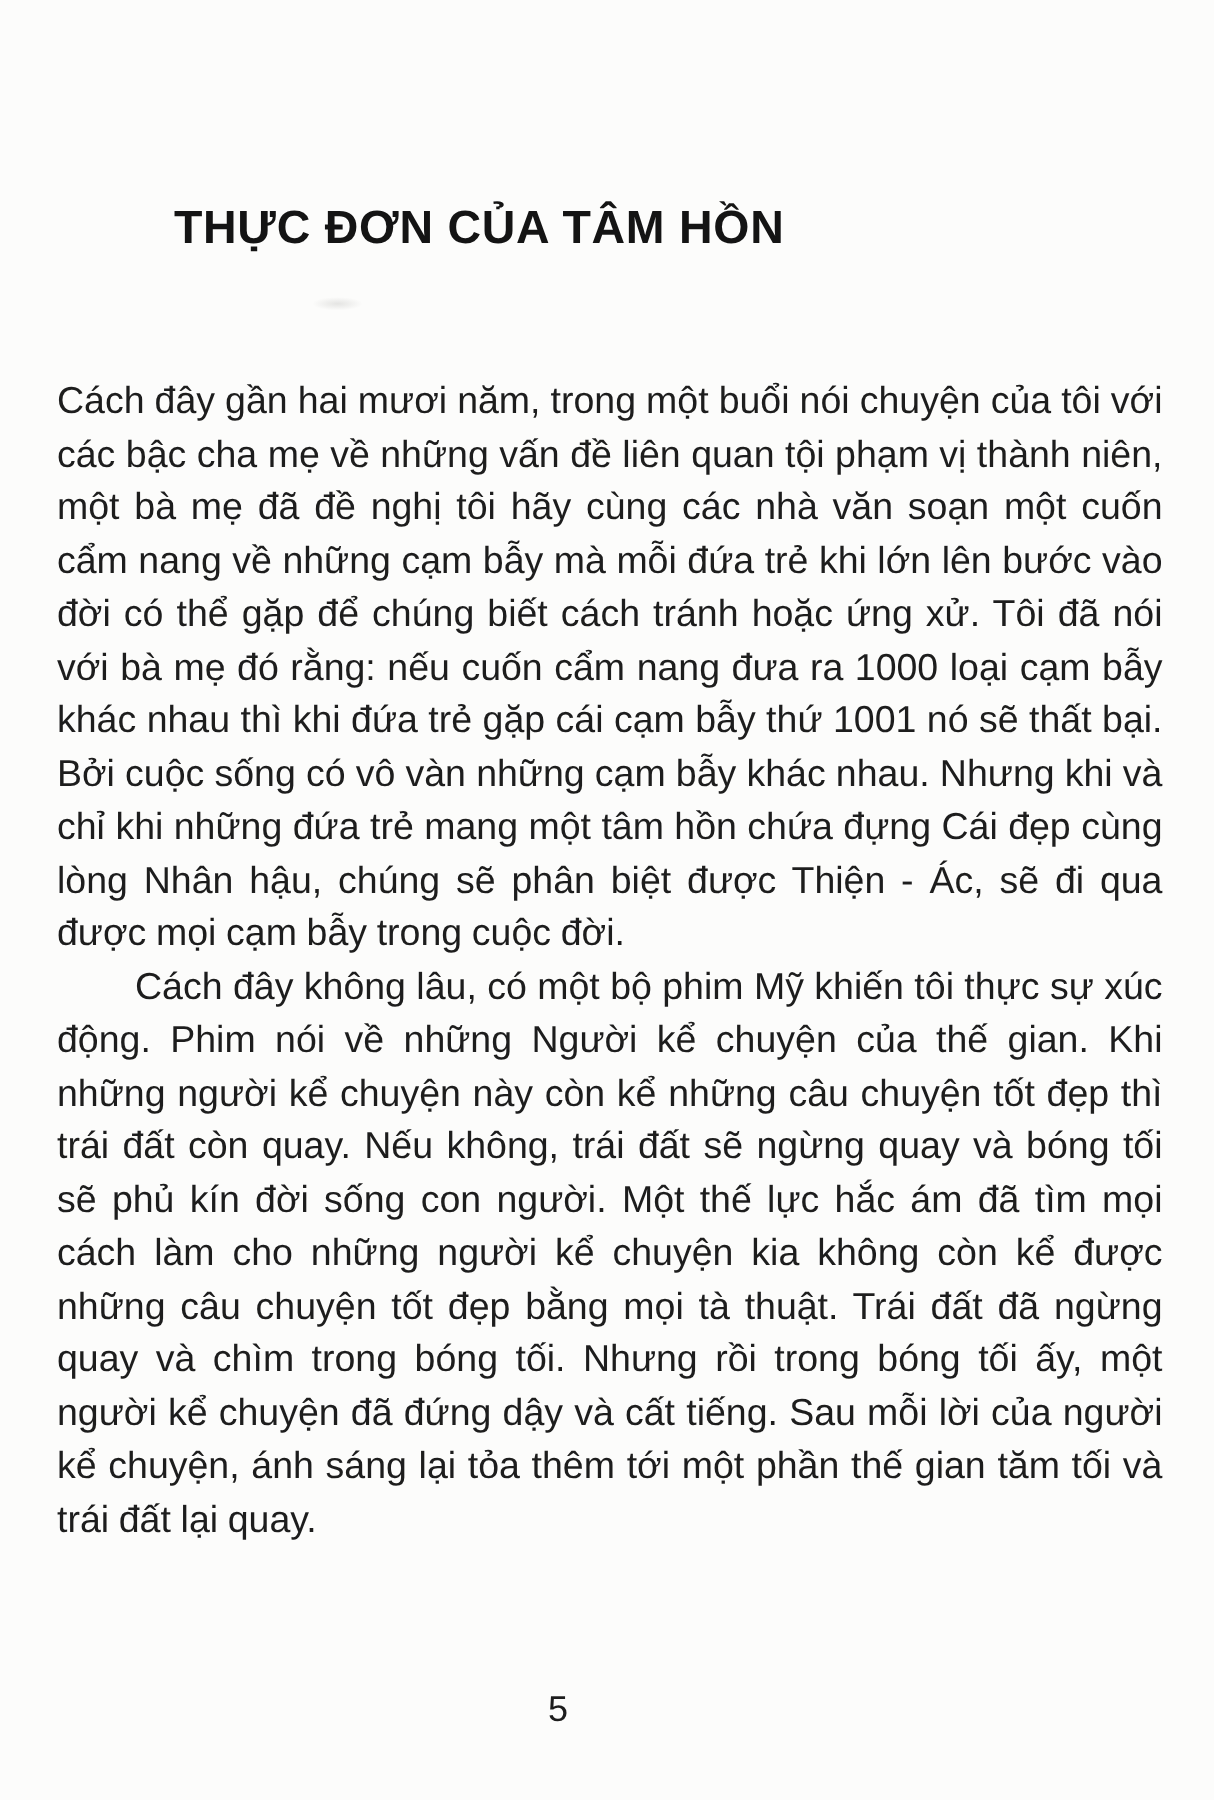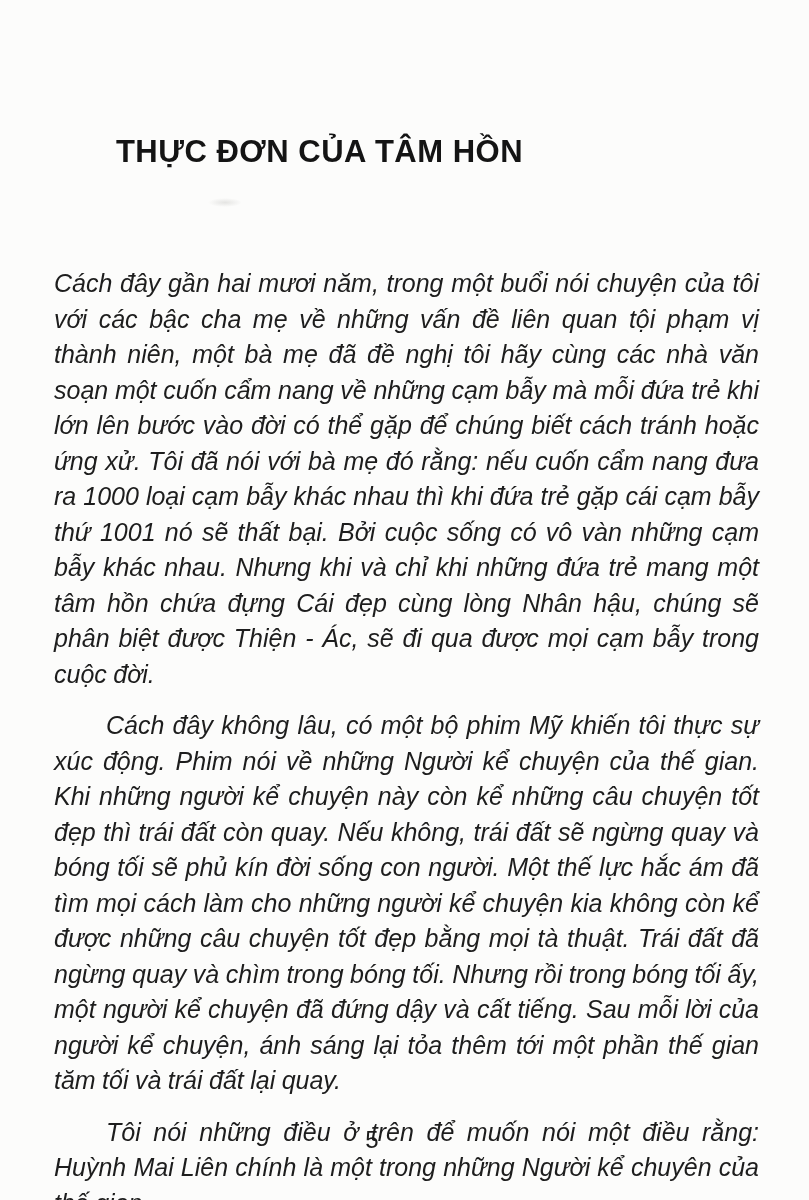--- a/index.html
+++ b/index.html
@@ -47,23 +47,22 @@
     position: absolute;
     top: 250px;
     left: 38px;
     width: 737px;
     font-size: 25px;
     line-height: 35.5px;
     text-align: justify;
     color: #1d1d1d;
   }
   .body-text p {
-    margin: 16px;
+    margin: 0;
     word-spacing: -0.5px;
-    font-style: italic;
   }
   .body-text p.indent {
     text-indent: 52px;
   }
   .page-number {
     position: absolute;
     top: 1126px;
     left: 0;
     width: 744px; 
     text-align: center;
@@ -76,18 +75,17 @@
 
 <div class="page">
 
   <h1 class="chapter-title">THỰC ĐƠN CỦA TÂM HỒN</h1>
 
   <div class="scan-smudge"></div>
 
   <div class="body-text">
     <p>Cách đây gần hai mươi năm, trong một buổi nói chuyện của tôi với các bậc cha mẹ về những vấn đề liên quan tội phạm vị thành niên, một bà mẹ đã đề nghị tôi hãy cùng các nhà văn soạn một cuốn cẩm nang về những cạm bẫy mà mỗi đứa trẻ khi lớn lên bước vào đời có thể gặp để chúng biết cách tránh hoặc ứng xử. Tôi đã nói với bà mẹ đó rằng: nếu cuốn cẩm nang đưa ra 1000 loại cạm bẫy khác nhau thì khi đứa trẻ gặp cái cạm bẫy thứ 1001 nó sẽ thất bại. Bởi cuộc sống có vô vàn những cạm bẫy khác nhau. Nhưng khi và chỉ khi những đứa trẻ mang một tâm hồn chứa đựng Cái đẹp cùng lòng Nhân hậu, chúng sẽ phân biệt được Thiện - Ác, sẽ đi qua được mọi cạm bẫy trong cuộc đời.</p>
     <p class="indent">Cách đây không lâu, có một bộ phim Mỹ khiến tôi thực sự xúc động. Phim nói về những Người kể chuyện của thế gian. Khi những người kể chuyện này còn kể những câu chuyện tốt đẹp thì trái đất còn quay. Nếu không, trái đất sẽ ngừng quay và bóng tối sẽ phủ kín đời sống con người. Một thế lực hắc ám đã tìm mọi cách làm cho những người kể chuyện kia không còn kể được những câu chuyện tốt đẹp bằng mọi tà thuật. Trái đất đã ngừng quay và chìm trong bóng tối. Nhưng rồi trong bóng tối ấy, một người kể chuyện đã đứng dậy và cất tiếng. Sau mỗi lời của người kể chuyện, ánh sáng lại tỏa thêm tới một phần thế gian tăm tối và trái đất lại quay.</p>
-    <p class="indent">Tôi nói những điều ở trên để muốn nói một điều rằng: Huỳnh Mai Liên chính là một trong những Người kể chuyên của thế gian.</p>
   </div>
 
   <div class="page-number">5</div>
 
 </div>
 
 </body></html>

